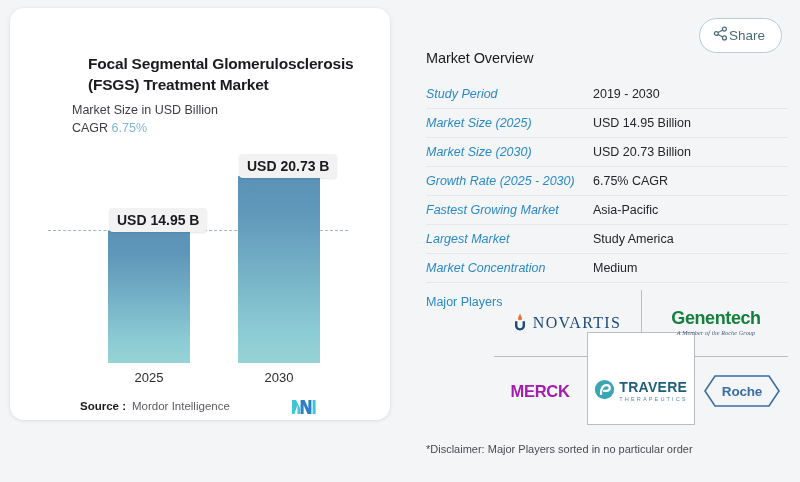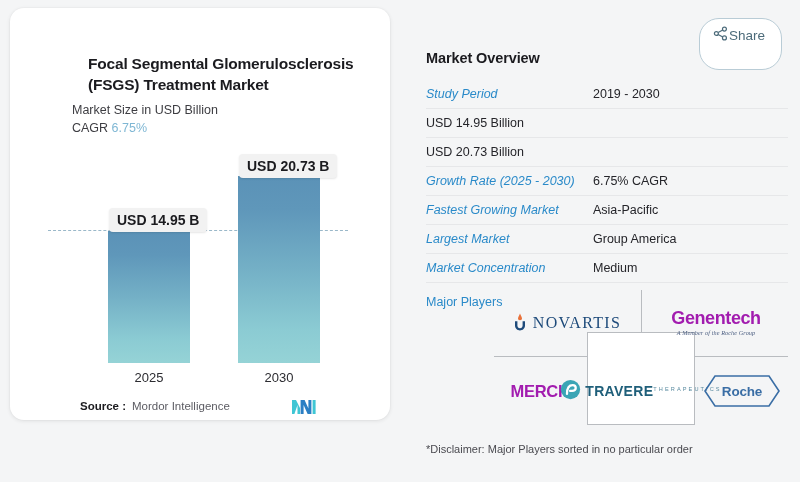--- a/index.html
+++ b/index.html
@@ -73,29 +73,29 @@
   .source-lbl { font-size: 11.5px; font-weight: 700; color: #1b1b1f; }
   .source-val { font-size: 11.5px; color: #5c5c63; margin-left: 6px; }
   .mi-logo { margin-left: 62px; display: flex; align-items: flex-end; height: 16px; }
 
   
   .share-btn {
     position: absolute; right: 18px; top: 18px;
     display: flex; align-items: center; gap: 1px;
     border: 1.4px solid #b9ccd6; border-radius: 20px;
     background: #ffffff;
-    padding: 7px 16px 24px 13px;
+    padding: 7px 16px 7px 13px;
     cursor: pointer;
   }
   .share-label { font-size: 13.5px; color: #4c6b7a; }
 
   
   .overview { position: absolute; left: 426px; top: 50px; width: 362px; }
   .overview-title {
-    font-size: 14.5px; font-weight: 700; color: #1b1b1f; letter-spacing: -0.1px;
+    font-size: 14.5px; font-weight: 400; color: #1b1b1f; letter-spacing: -0.1px;
     margin-bottom: 14px;
   }
   .ov-row {
     display: flex; align-items: center;
     height: 29px;
     border-bottom: 1px solid #e6e7e9;
   }
   .ov-row:first-of-type { border-top: none; }
   .ov-label { width: 167px; font-size: 12.5px; color: #2a8ac9; font-style: italic; }
   .ov-value { font-size: 12.5px; color: #25252a; }
@@ -125,21 +125,21 @@
   .cell-genentech{ left: 150px; top: 5px;  width: 144px; height: 55px; }
   .cell-merck    { left: 0px;   top: 78px; width: 92px;  height: 46px; }
   .cell-travere  { left: 94px;  top: 78px; width: 106px; height: 46px; }
   .cell-roche    { left: 202px; top: 78px; width: 92px;  height: 46px; }
 
   .novartis-text {
     font-family: "Liberation Serif", serif;
     font-size: 16px; letter-spacing: 1.3px; color: #1d4a7a;
   }
   .genentech-text {
-    font-size: 18px; font-weight: 700; color: #a21caf;
+    font-size: 18px; font-weight: 700; color: #15803d;
     letter-spacing: -0.4px; line-height: 1;
   }
   .genentech-sub {
     font-family: "Liberation Serif", serif;
     font-size: 6.2px; color: #4a5d80; font-style: italic;
     letter-spacing: 0.1px; margin-top: 2px; text-align: center;
   }
   .merck-text {
     font-size: 16.5px; font-weight: 700; color: #a21caf;
     letter-spacing: -0.3px;
@@ -211,36 +211,38 @@
   </div>
 
   <div class="overview">
     <div class="overview-title">Market Overview</div>
 
     <div class="ov-row">
       <span class="ov-label">Study Period</span>
       <span class="ov-value">2019 - 2030</span>
     </div>
     <div class="ov-row">
+      <span class="ov-label">Market Size (2025)</span>
       <span class="ov-value">USD 14.95 Billion</span>
     </div>
     <div class="ov-row">
+      <span class="ov-label">Market Size (2030)</span>
       <span class="ov-value">USD 20.73 Billion</span>
     </div>
     <div class="ov-row">
       <span class="ov-label">Growth Rate (2025 - 2030)</span>
       <span class="ov-value">6.75% CAGR</span>
     </div>
     <div class="ov-row">
       <span class="ov-label">Fastest Growing Market</span>
       <span class="ov-value">Asia-Pacific</span>
     </div>
     <div class="ov-row">
       <span class="ov-label">Largest Market</span>
-      <span class="ov-value">Group America</span>
+      <span class="ov-value">Study America</span>
     </div>
     <div class="ov-row">
       <span class="ov-label">Market Concentration</span>
       <span class="ov-value">Medium</span>
     </div>
 
     <div class="ov-players-label">Major Players</div>
   </div>
 
   <div class="players">
@@ -269,21 +271,21 @@
       <span class="merck-text">MERCK</span>
     </div>
 
     <div class="pl-cell cell-travere">
       <span>
         <svg width="21" height="21" viewBox="0 0 24 24" style="margin-right:4px">
           <circle cx="12" cy="12" r="11" fill="#3aa5b5"></circle>
           <path d="M8 17 C8 10 10 7 14.5 7 C17 7 18 8.6 18 10.3 C18 12.3 16.4 13.6 14 13.6 L11.5 13.6" stroke="#ffffff" stroke-width="2.6" fill="none" stroke-linecap="round"></path>
         </svg>
       </span>
-      <div style="display:flex;flex-direction:row;align-items:flex-start;justify-content:space-between;">
+      <div style="display:flex;flex-direction:column;align-items:flex-start;justify-content:space-between;">
         <span class="travere-text">TRAVERE</span>
         <span class="travere-sub">THERAPEUTICS</span>
       </div>
     </div>
 
     <div class="pl-cell cell-roche">
       <span style="position:relative;display:inline-flex;align-items:center;justify-content:center;width:78px;height:34px;font-weight:bold;">
         <svg width="78" height="34" viewBox="0 0 78 34" style="position:absolute;left:0;top:0">
           <polygon points="12,2 66,2 76,17 66,32 12,32 2,17" fill="none" stroke="#3a6ea5" stroke-width="1.6"></polygon>
         </svg>

